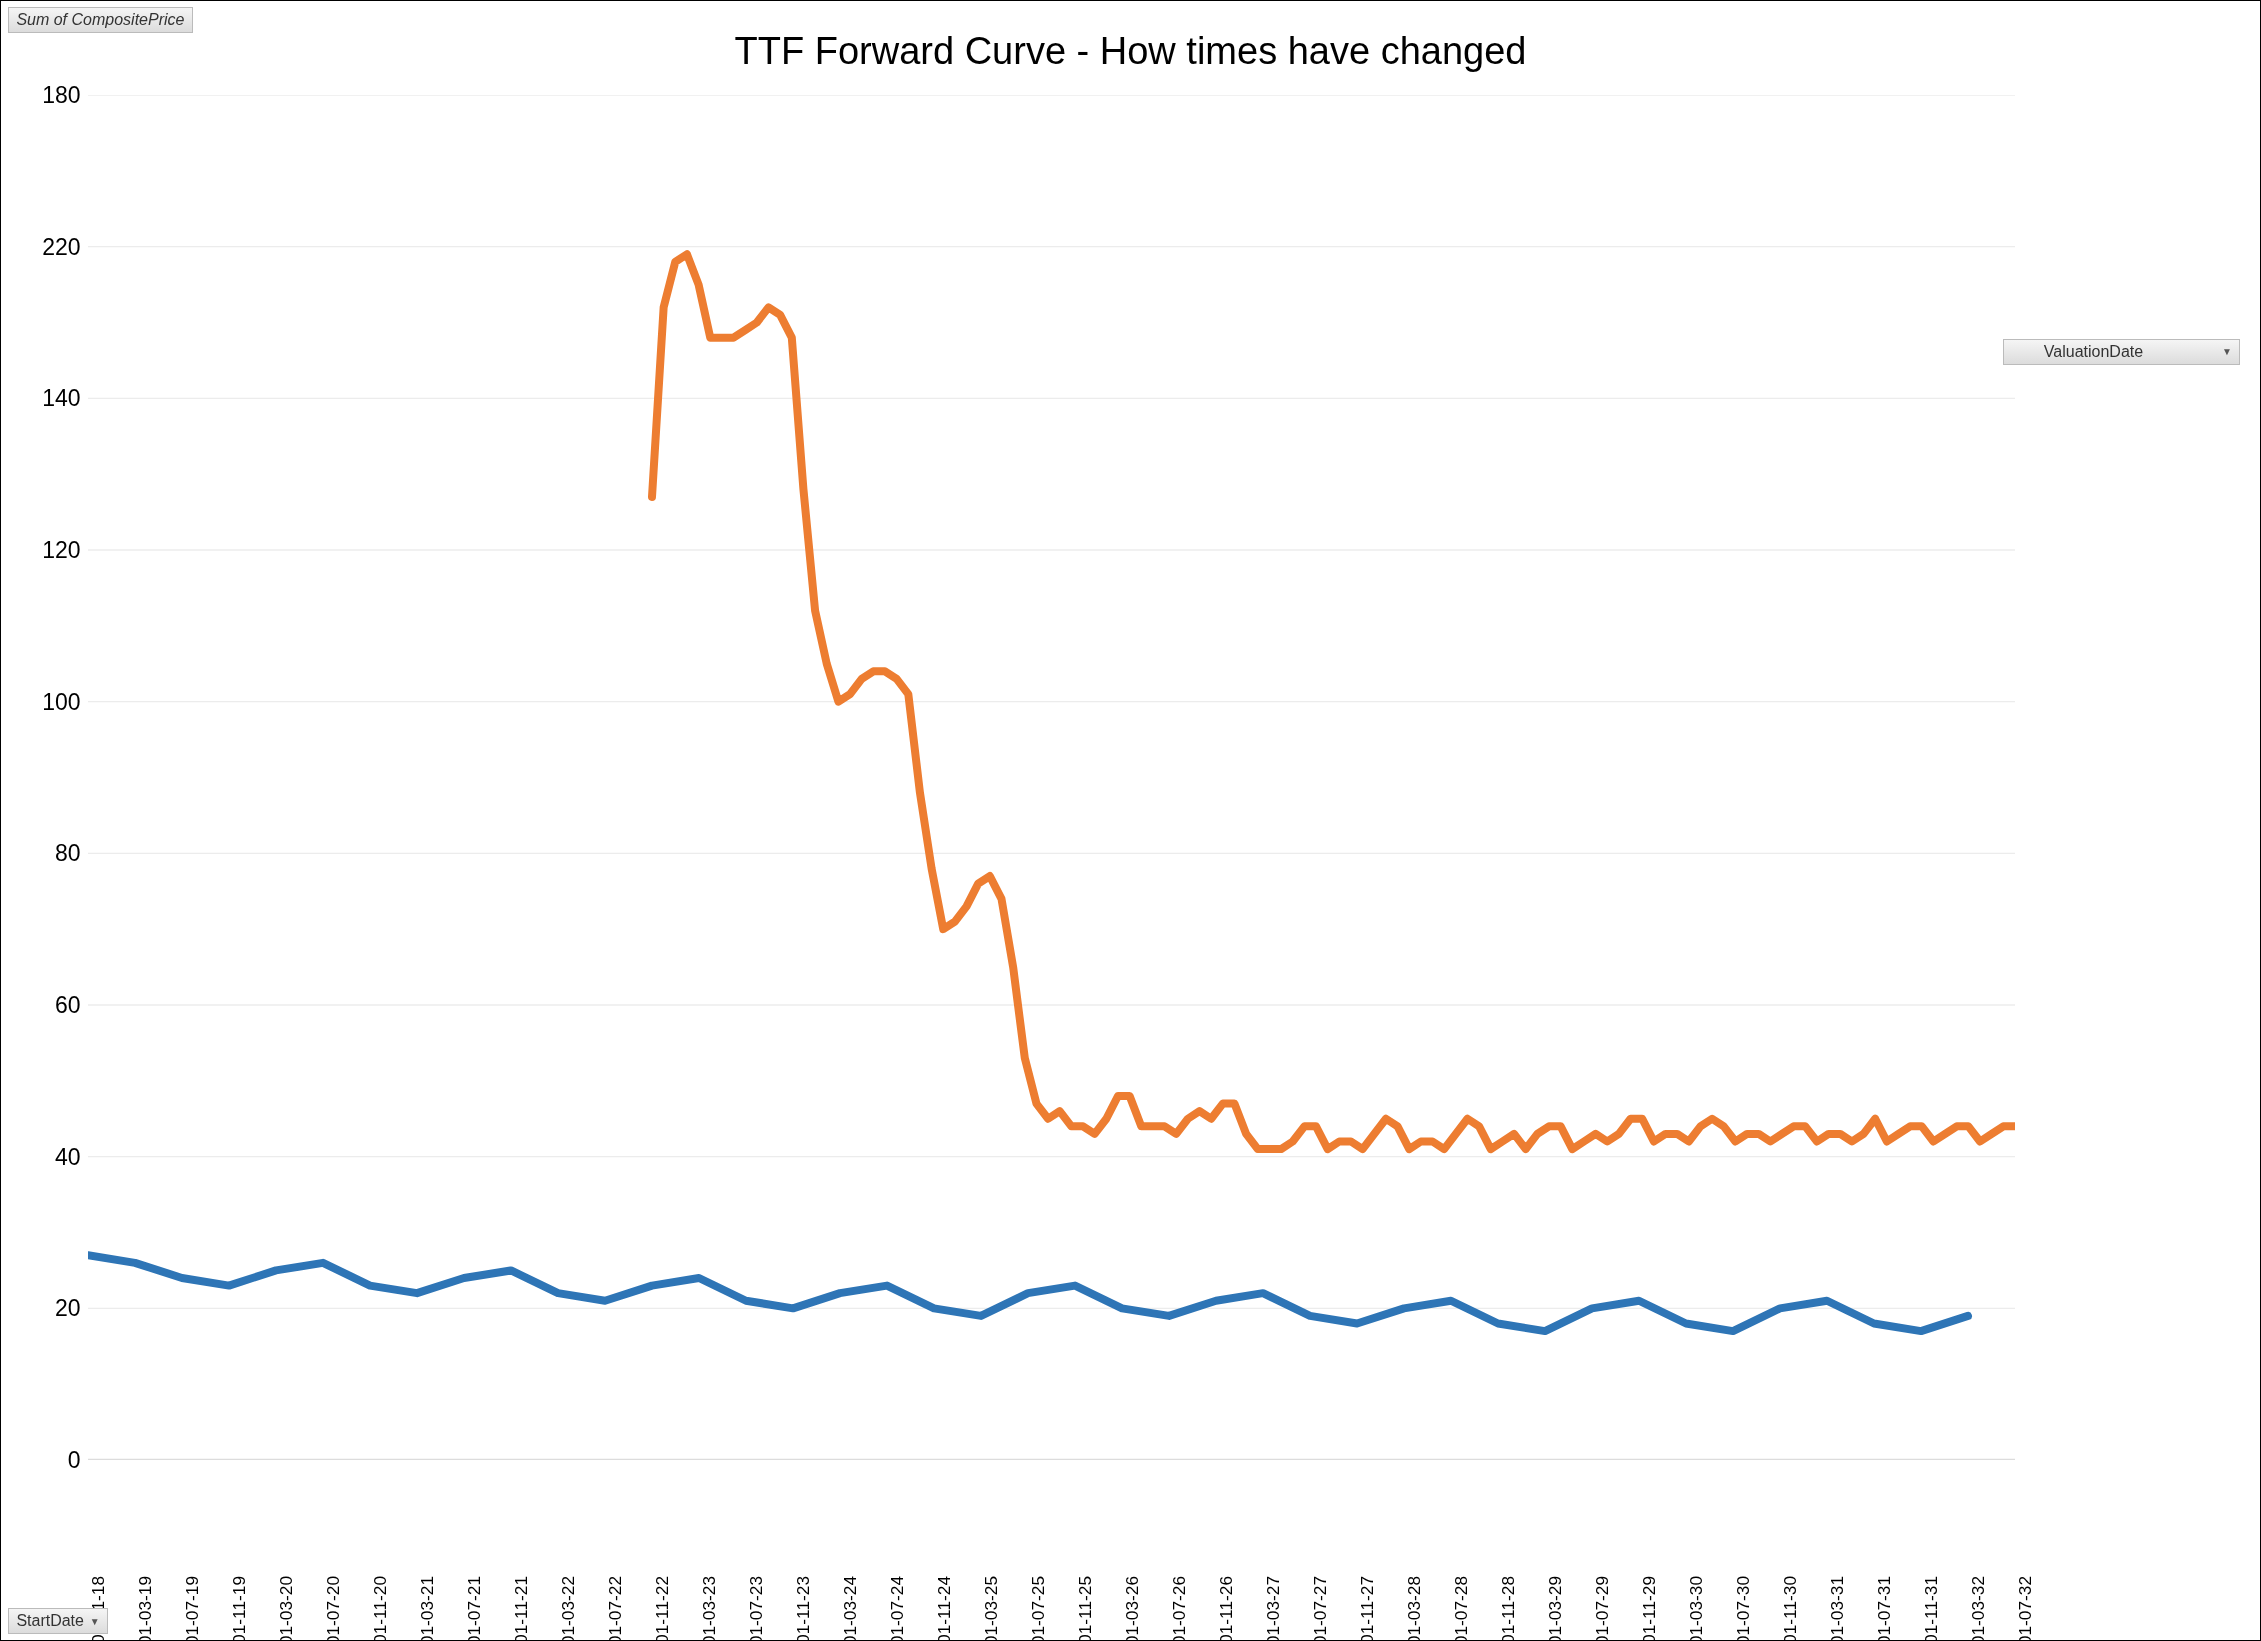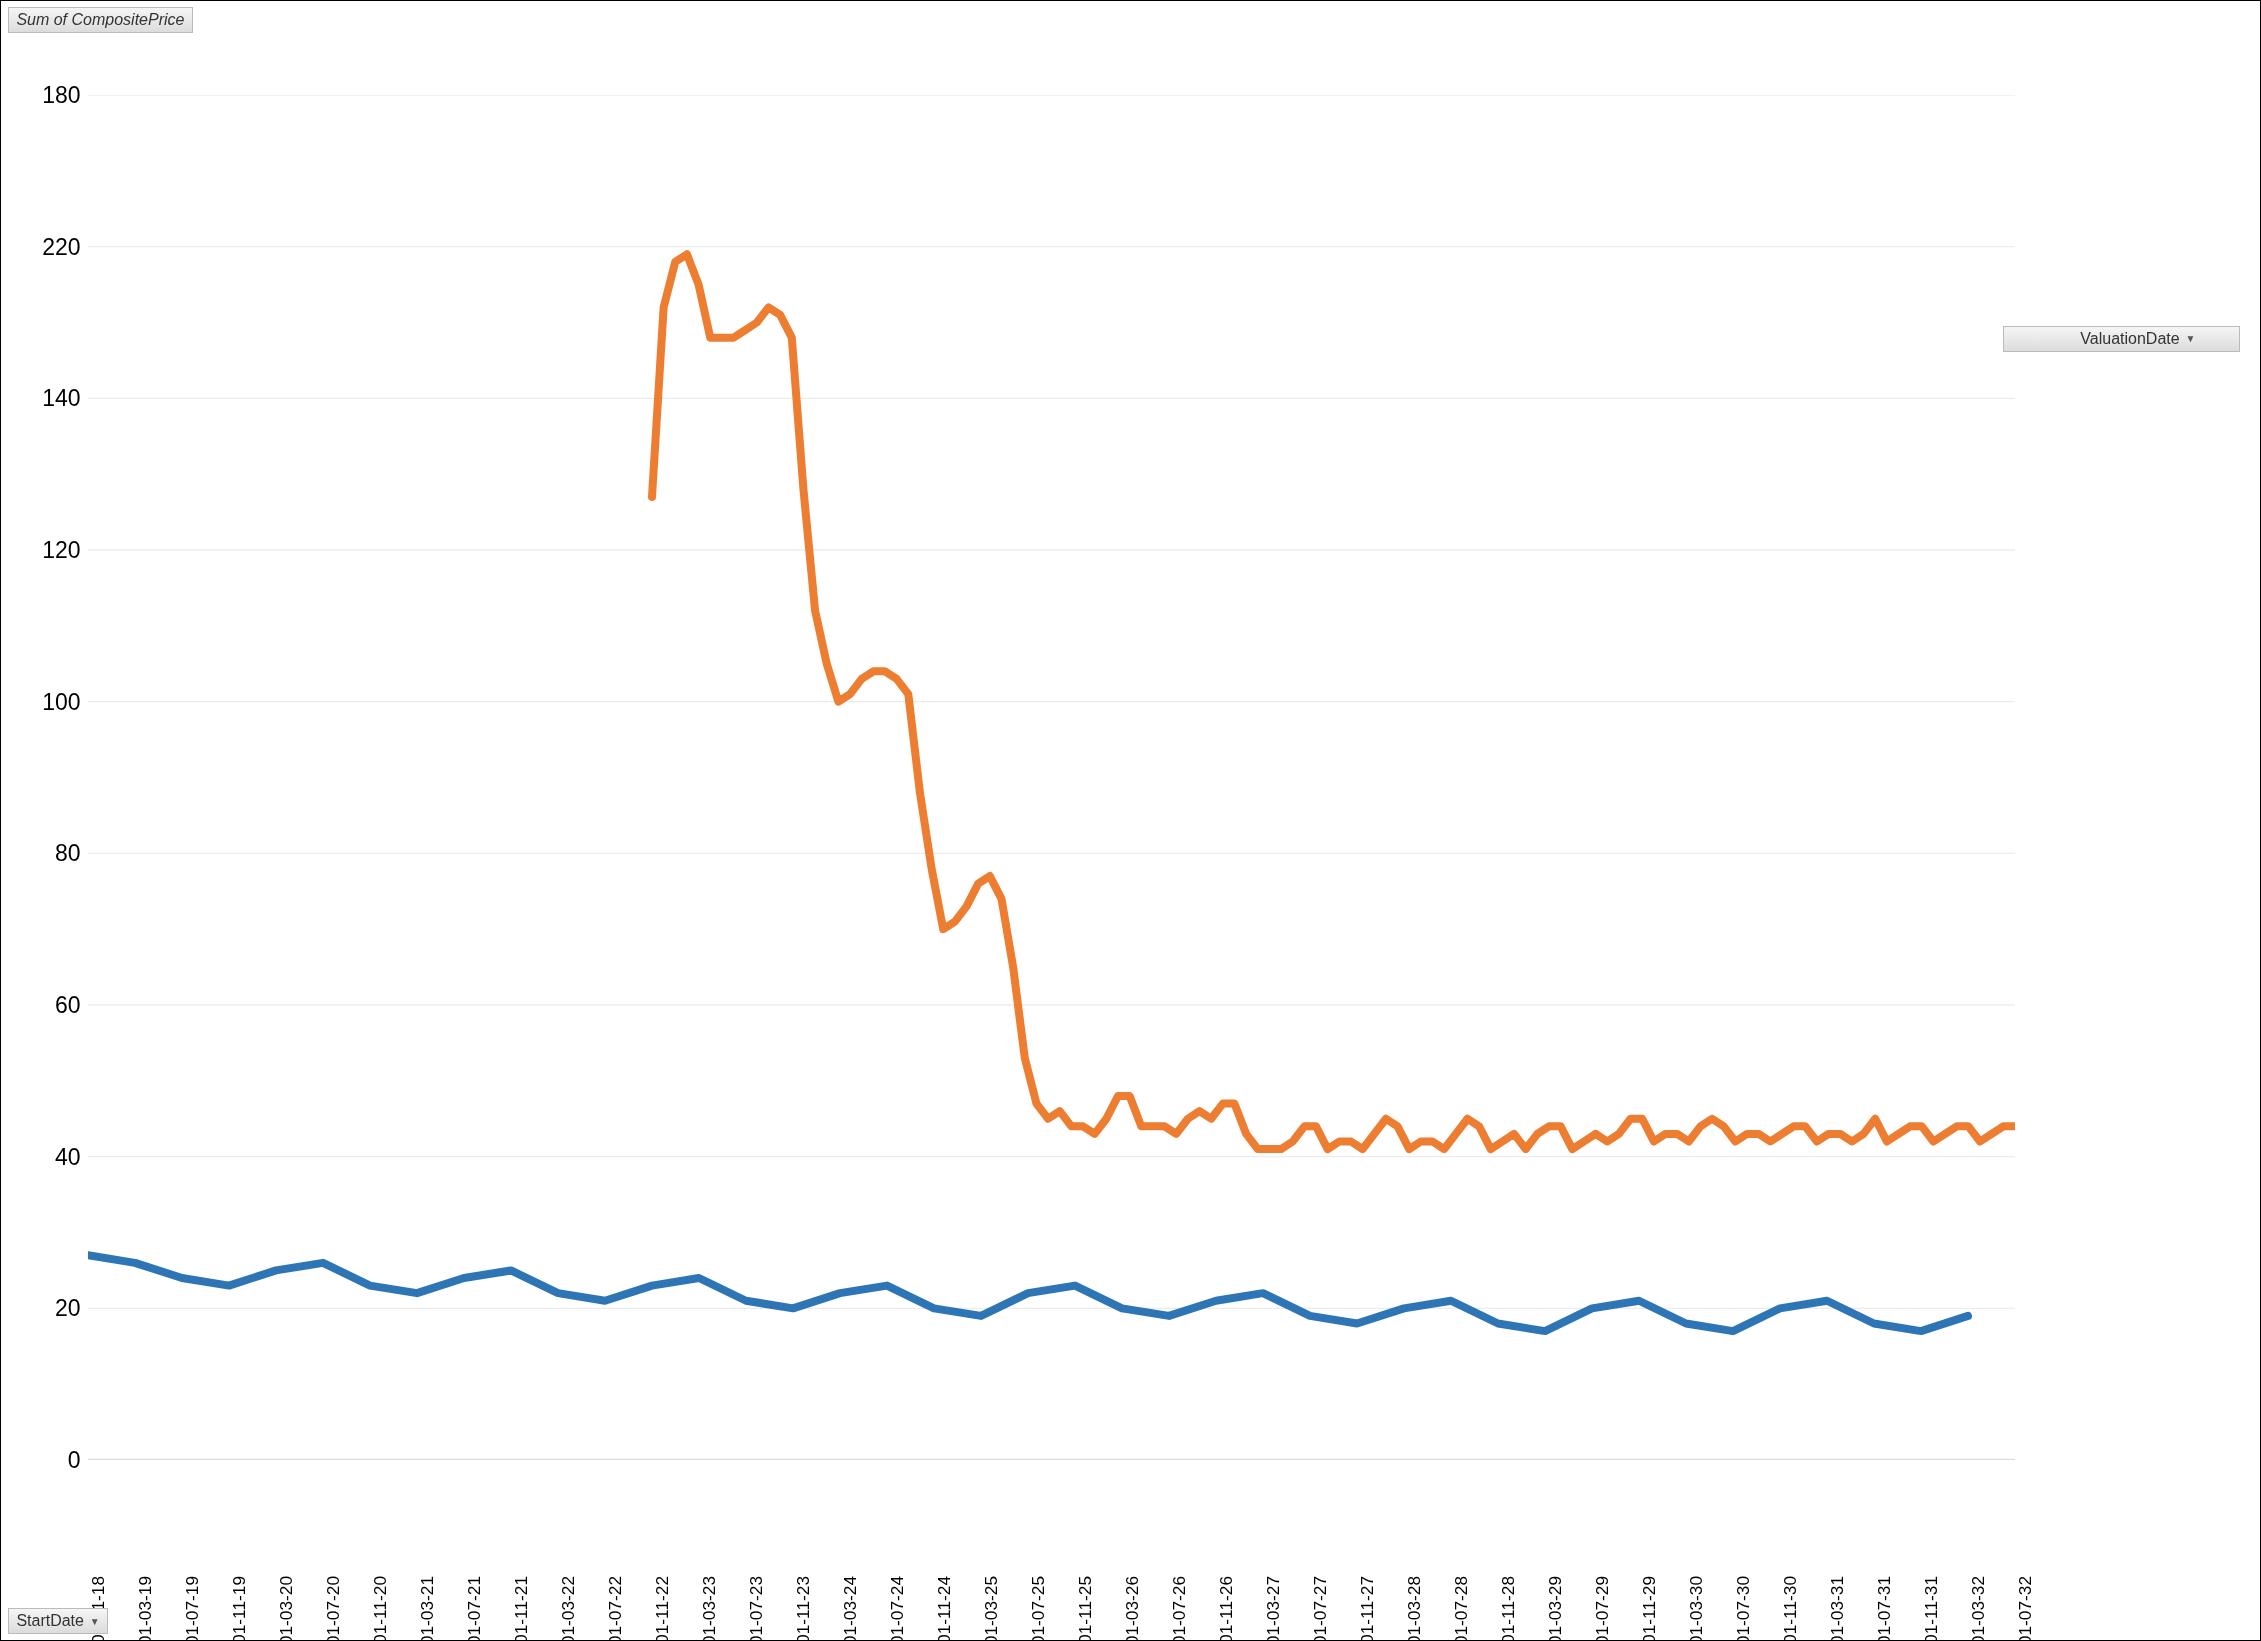--- a/index.html
+++ b/index.html
@@ -30,21 +30,21 @@
     align-items: center;
     gap: 5.8px;
     box-shadow: 0 0 0 rgba(0,0,0,0);
   }
   .pivot-button .drop {
     font-size: 10px;
     color: #555;
   }
   #btn-y { top: 5.8px; left: 7.2px; font-style: italic; }
   #btn-x { bottom: 5.8px; left: 7.2px; }
-  #btn-legend { top: 325px; right: 20px; width: 188px; justify-content: center; padding-left: 40px;}
+  #btn-legend { top: 338px; right: 20px; width: 188px; justify-content: space-between; padding-left: 40px;}
   .title {
     position: absolute;
     top: 29px;
     left: 0;
     right: 0;
     text-align: center;
     font-size: 38px;
     font-weight: 400;
   }
   
@@ -130,20 +130,21 @@
 </style>
 </head>
 <body>
 
 <div class="chart-frame">
 
   <div id="btn-y" class="pivot-button">
     <span>Sum of CompositePrice</span>
   </div>
 
+  <div class="title">TTF Forward Curve - How times have changed</div>
 
   <div class="y-ticks" id="y-ticks">
       <div class="y-tick" style="top: 100%;">0</div>
       <div class="y-tick" style="top: 88.8889%;">20</div>
       <div class="y-tick" style="top: 77.7778%;">40</div>
       <div class="y-tick" style="top: 66.6667%;">60</div>
       <div class="y-tick" style="top: 55.5556%;">80</div>
       <div class="y-tick" style="top: 44.4444%;">100</div>
       <div class="y-tick" style="top: 33.3333%;">120</div>
       <div class="y-tick" style="top: 22.2222%;">140</div>

